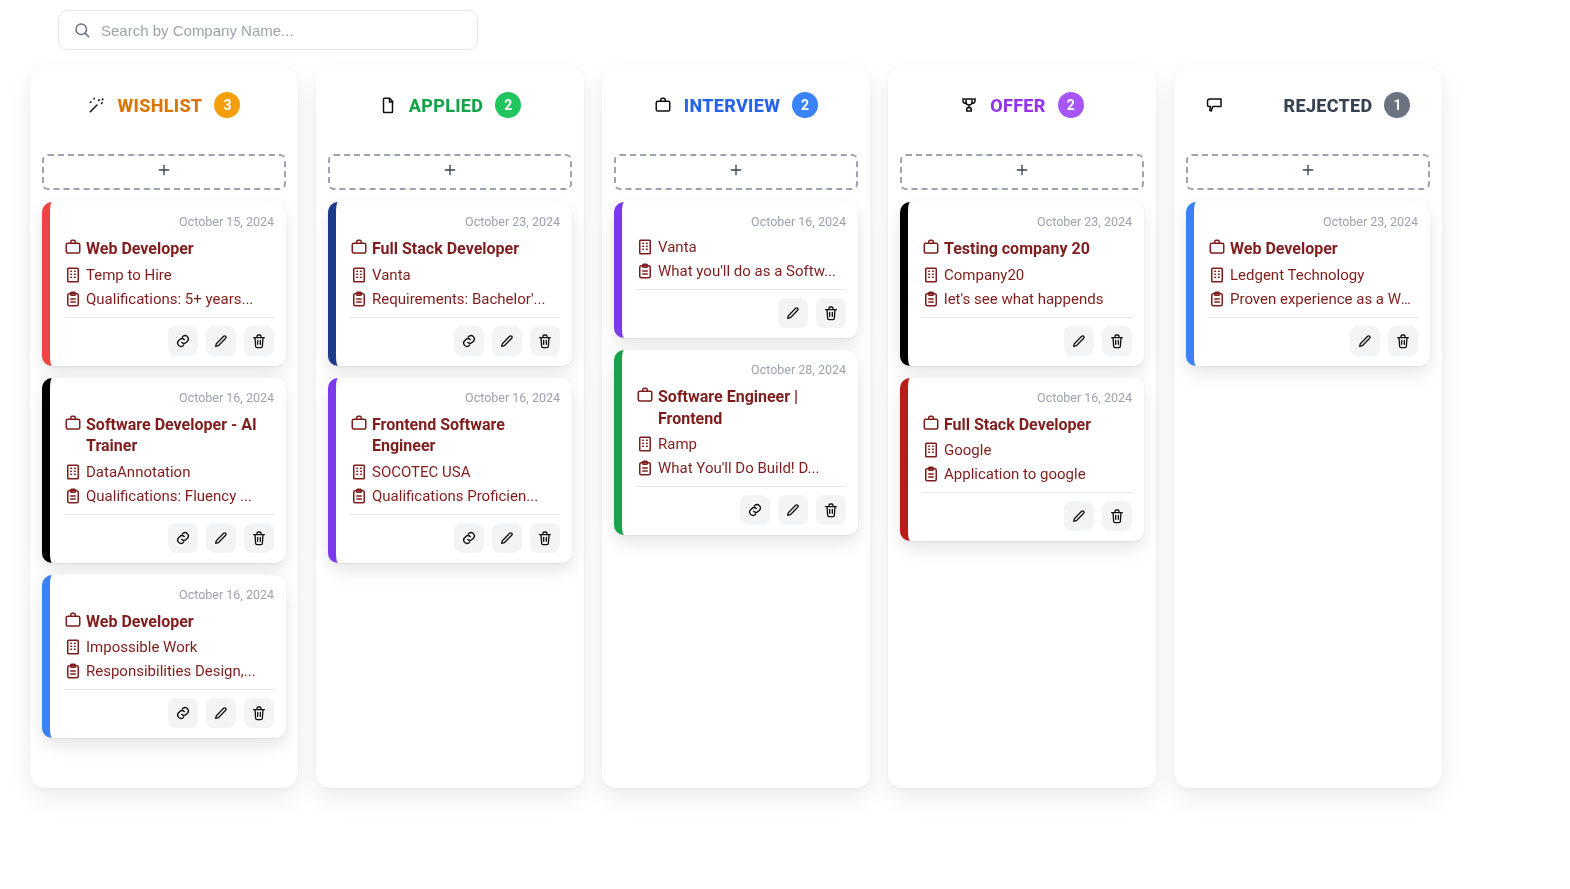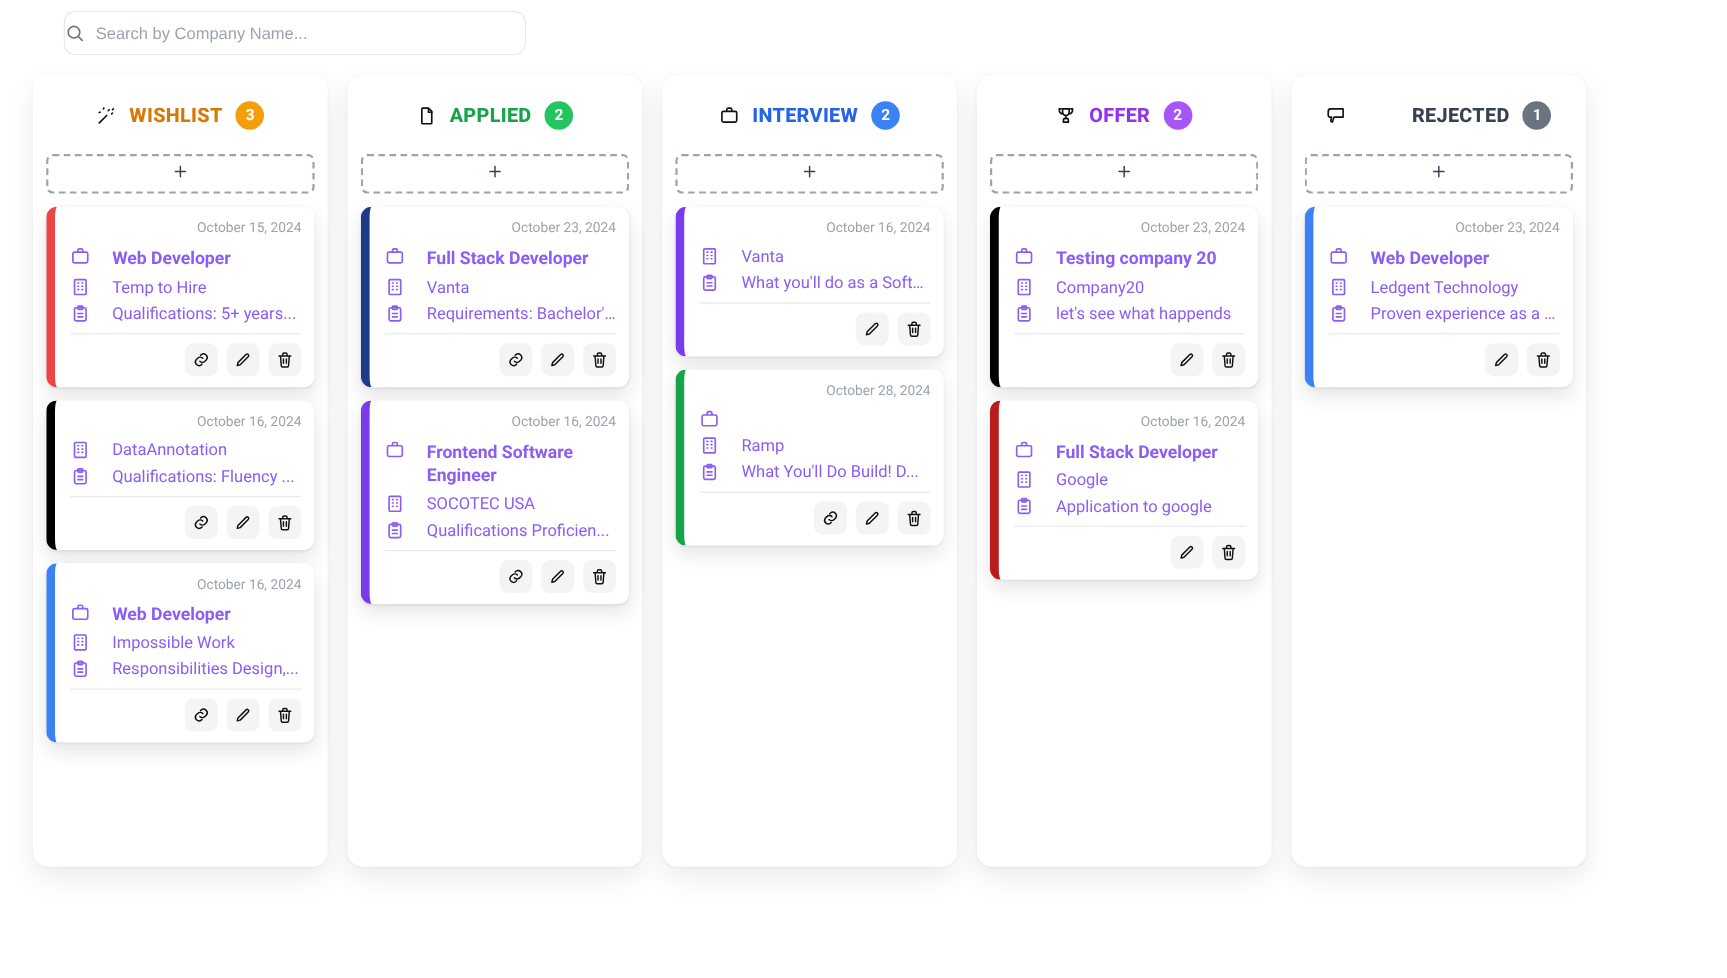--- a/index.html
+++ b/index.html
@@ -13,21 +13,21 @@
     margin: 0 0 18px 28px;
   }
   .search-box {
     display: flex;
     align-items: center;
     gap: 10px;
     width: 420px;
     height: 40px;
     border: 1px solid #e5e7eb;
     border-radius: 10px;
-    padding: 0 0;
+    padding: 0 14px;
     color: #9ca3af;
   }
   .search-box input {
     border: none;
     outline: none;
     flex: 1;
     font-size: 15px;
     color: #111;
   }
   .search-box input::placeholder { color: #9ca3af; }
@@ -46,21 +46,21 @@
     display: flex;
     flex-direction: column;
     gap: 12px;
     min-height: 720px;
   }
   .col-head {
     display: flex;
     align-items: center;
     justify-content: center;
     gap: 12px;
-    margin-bottom: 10px;
+    margin-bottom: 24px;
   }
   .col-title {
     font-size: 18px;
     font-weight: 800;
     letter-spacing: 0.3px;
   }
   .badge {
     min-width: 26px;
     height: 26px;
     border-radius: 999px;
@@ -94,24 +94,24 @@
   }
   .card-date {
     text-align: right;
     font-size: 12.5px;
     color: #9ca3af;
     margin-bottom: 6px;
   }
   .row {
     display: flex;
     align-items: center;
-    gap: 20px;
+    gap: 4px;
     padding: 3px 0;
     font-size: 15px;
-    color: #8b5cf6;
+    color: #7f1d1d;
   }
   .row.title { align-items: flex-start; }
   .row.title .txt { font-weight: 700; font-size: 16px; line-height: 1.35; }
   .row .txt {
     flex: 1;
     overflow: hidden;
     text-overflow: ellipsis;
     white-space: nowrap;
   }
   .row.title .txt { white-space: normal; }
@@ -272,20 +272,26 @@
           </span>
         <span class="icon-btn">
             <svg viewBox="0 0 24 24">
               <use href="#i-trash"></use>
             </svg>
           </span>
       </div>
       </div>
       <div class="card" style="border-left-color: rgb(0, 0, 0);">
       <div class="card-date">October 16, 2024</div>
+      <div class="row title">
+        <span class="mini-icon"><svg viewBox="0 0 24 24" fill="none" stroke="#111827">
+              <use href="#i-brief"></use>
+            </svg></span>
+        <span class="txt">Software Developer - AI Trainer</span>
+      </div>
       <div class="row">
         <span class="mini-icon"><svg viewBox="0 0 24 24" fill="none" stroke="#111827">
               <use href="#i-building"></use>
             </svg></span>
         <span class="txt">DataAnnotation</span>
       </div>
       <div class="row">
         <span class="mini-icon"><svg viewBox="0 0 24 24" fill="none" stroke="#111827">
               <use href="#i-clip"></use>
             </svg></span>
@@ -487,20 +493,21 @@
             </svg>
           </span>
       </div>
       </div>
       <div class="card" style="border-left-color: rgb(22, 163, 74);">
       <div class="card-date">October 28, 2024</div>
       <div class="row title">
         <span class="mini-icon"><svg viewBox="0 0 24 24" fill="none" stroke="#111827">
               <use href="#i-brief"></use>
             </svg></span>
+        <span class="txt">Software Engineer | Frontend</span>
       </div>
       <div class="row">
         <span class="mini-icon"><svg viewBox="0 0 24 24" fill="none" stroke="#111827">
               <use href="#i-building"></use>
             </svg></span>
         <span class="txt">Ramp</span>
       </div>
       <div class="row">
         <span class="mini-icon"><svg viewBox="0 0 24 24" fill="none" stroke="#111827">
               <use href="#i-clip"></use>

